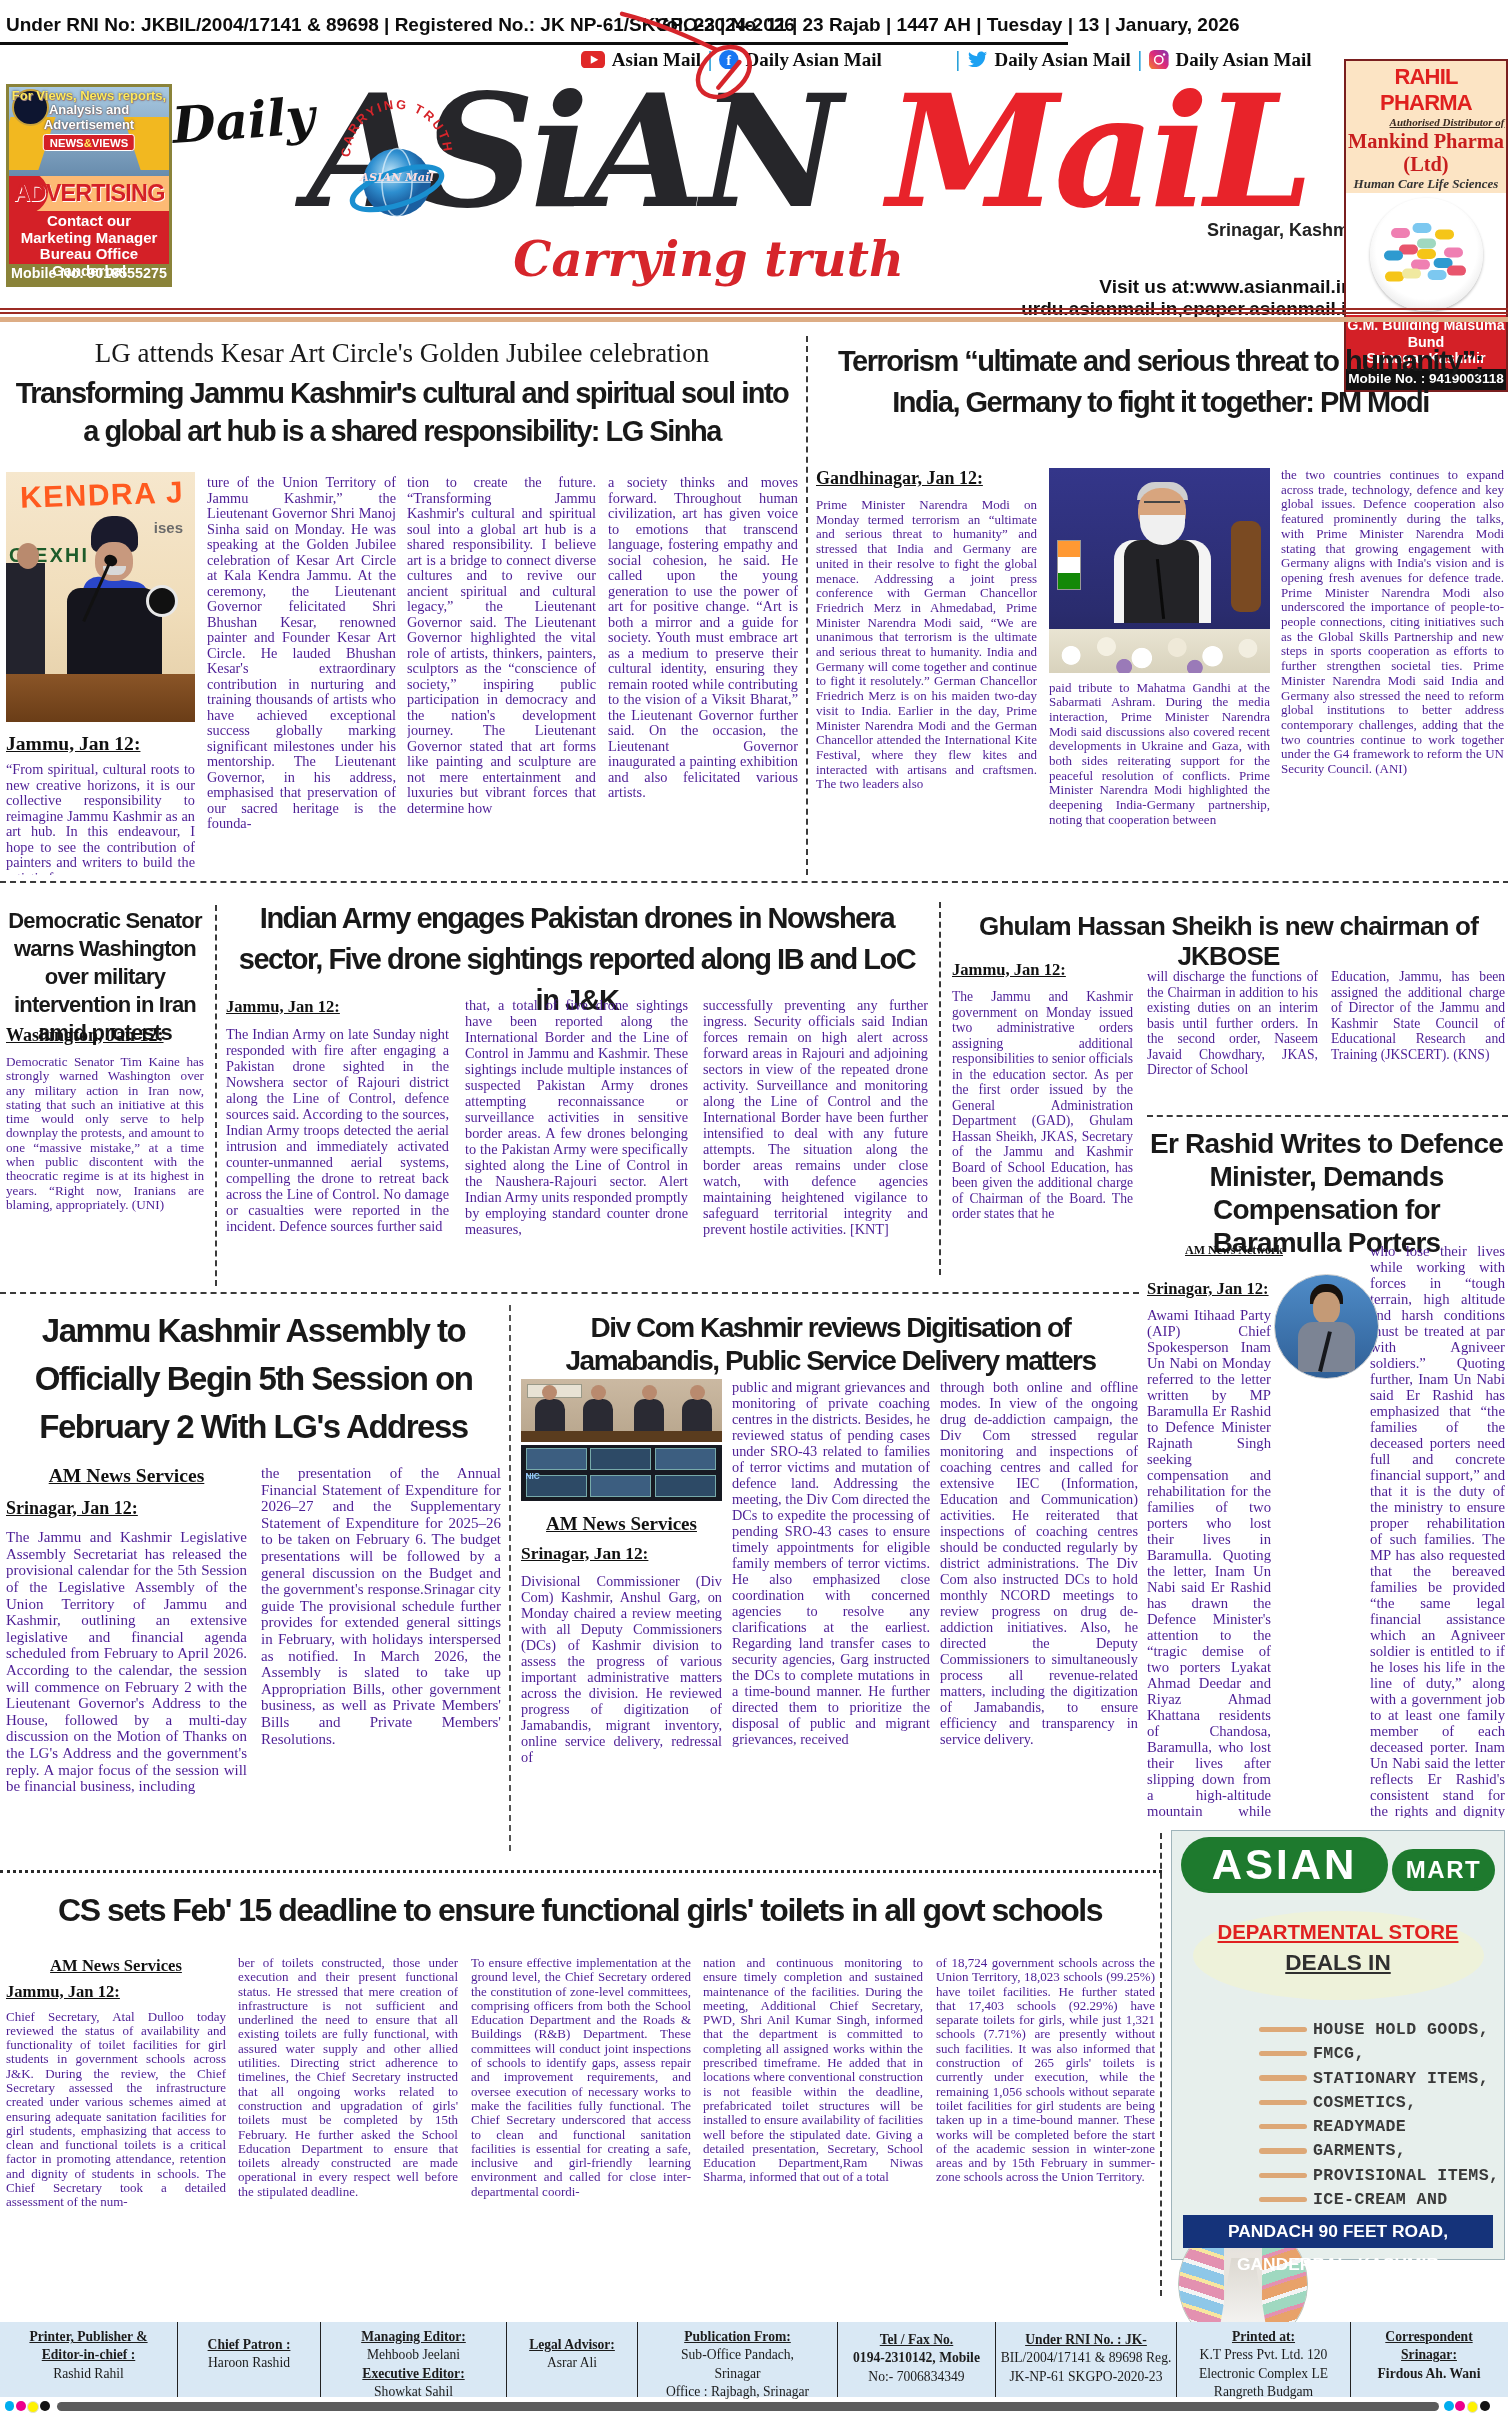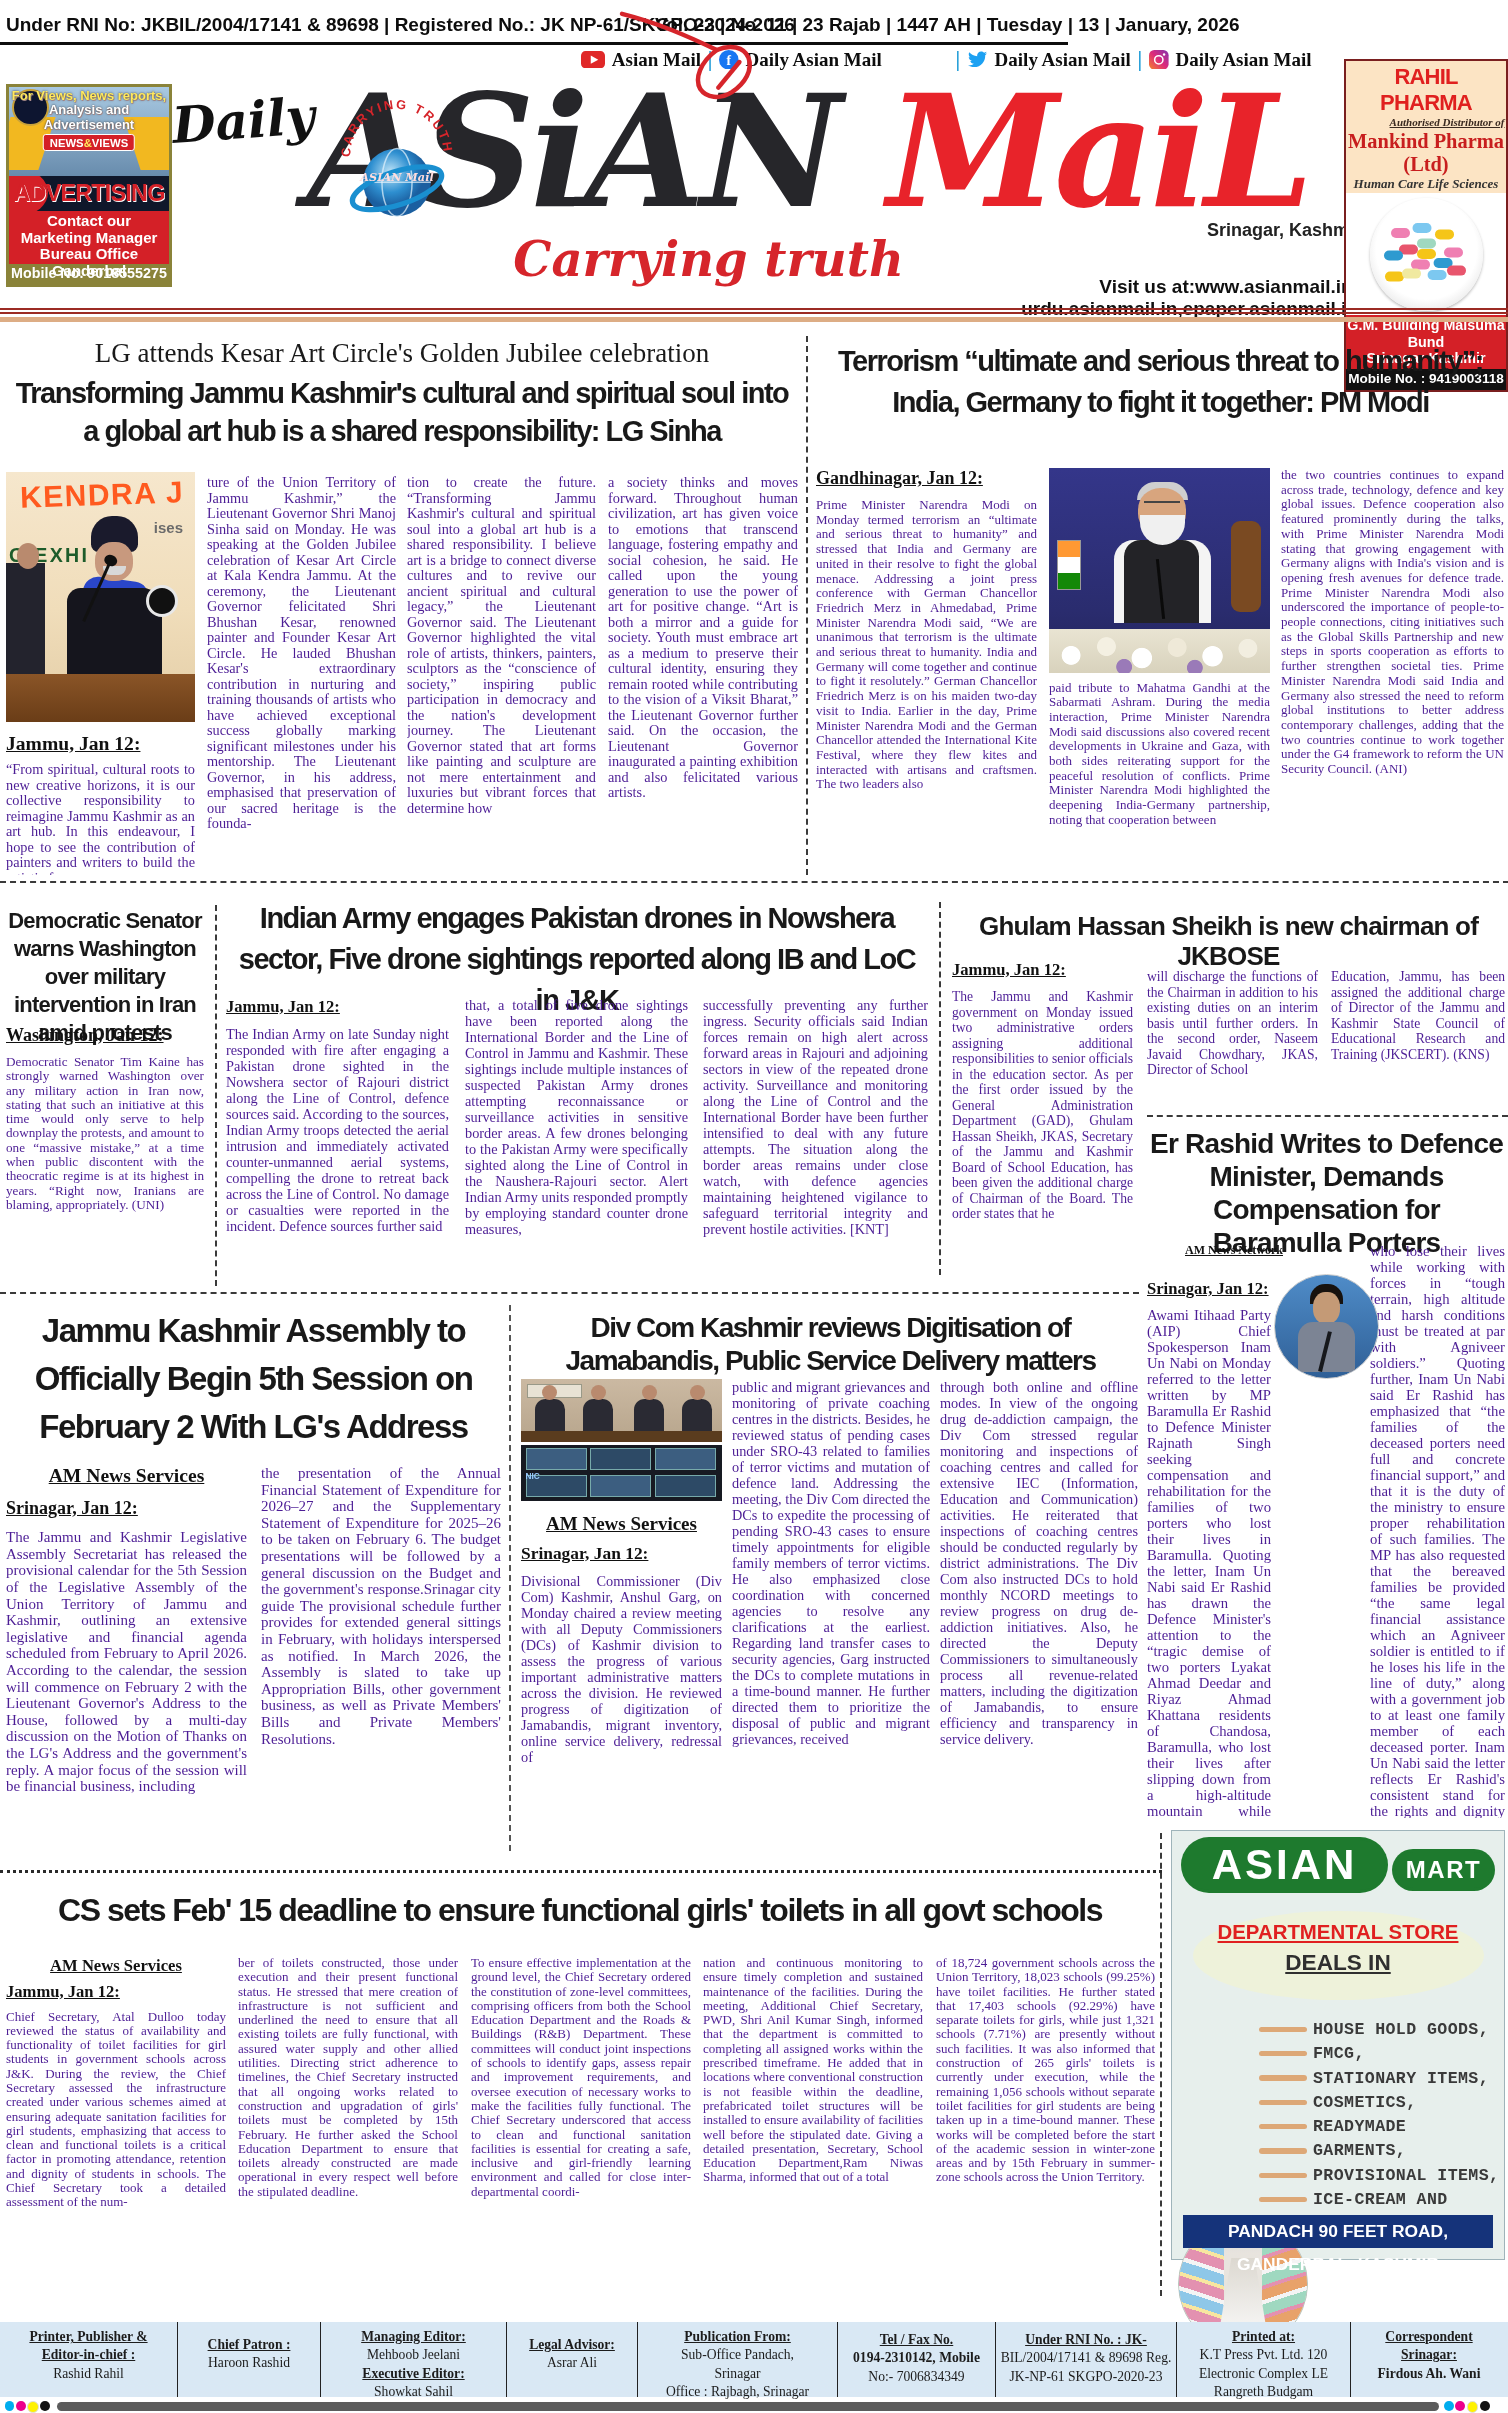--- a/index.html
+++ b/index.html
@@ -41,21 +41,21 @@
   .lad-clock{position:absolute;left:3px;top:1.5px;width:33px;height:33px;border-radius:50%;
              background:#0d1530;border:2.3px solid #c8a23a;}
   .lad-top{position:absolute;left:0;right:0;top:1.5px;text-align:center;
            font-family:"Liberation Sans",sans-serif;font-weight:700;font-size:13px;color:#fff;
            text-shadow:0 0 2.3px #333,0.8px 0.8px 0 #b99;line-height:1.15;}
   .lad-top .y{color:#ffe95e;}
   .lad-nv{position:absolute;left:50%;top:47px;transform:translateX(-50%);background:#d42027;color:#fff;
           border:1.5px solid #fff;border-radius:3px;padding:1.5px 6px;font-family:"Liberation Sans",sans-serif;
           font-weight:700;font-size:11.3px;white-space:nowrap;}
   .lad-nv .amp{color:#ffe95e;}
-  .lad-adv{position:relative;height:35px;background:#0f172a;overflow:hidden;}
+  .lad-adv{position:relative;height:35px;background:#fdba74;overflow:hidden;}
   .lad-adv:before{content:"";position:absolute;left:-13.6px;top:-6px;width:53px;height:45px;background:#d42027;border-radius:50%;}
   .lad-adv span{position:relative;display:block;text-align:center;font-family:"Liberation Sans",sans-serif;
                 font-weight:900;font-size:23.4px;letter-spacing:-0.8px;color:#d42027;line-height:35px;
                 text-shadow:0.8px 0.8px 0 #fff;}
   .lad-red{height:51px;background:#d42027;color:#fff;text-align:center;font-family:"Liberation Sans",sans-serif;
            font-weight:700;font-size:15px;line-height:16.6px;padding-top:2.3px;}
   .lad-mob{height:19.6px;background:#8a8339;color:#fff;text-align:center;font-family:"Liberation Sans",sans-serif;
            font-weight:700;font-size:14.3px;line-height:19.6px;}
   
   .rahil{border:2.3px solid #7a1f1f;background:#fff;overflow:hidden;}

